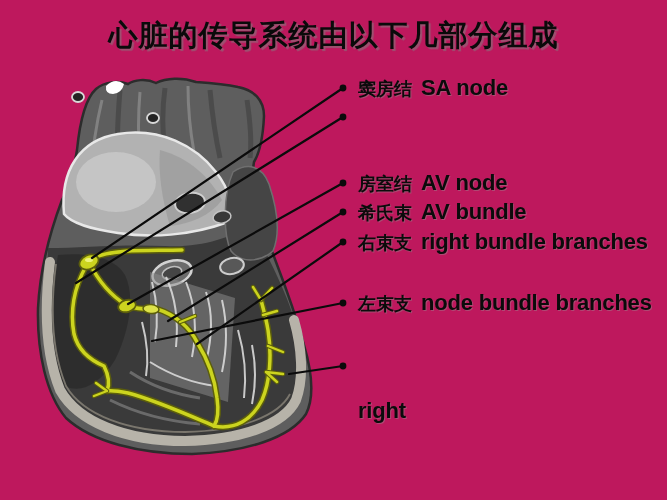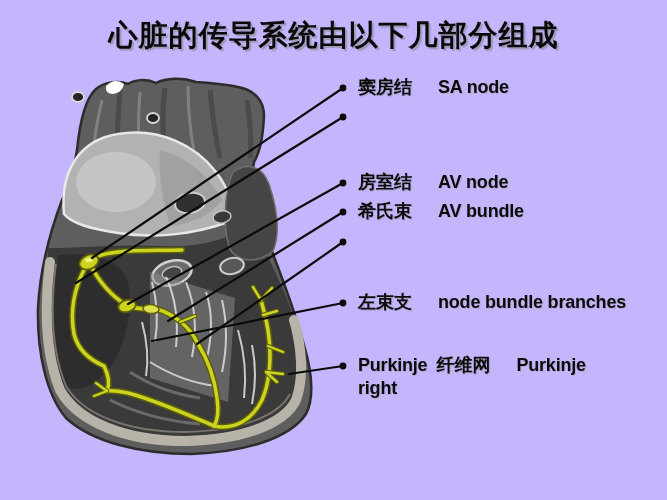--- a/index.html
+++ b/index.html
@@ -1,42 +1,43 @@
 <!DOCTYPE html>
 <html><head>
 <meta charset="utf-8">
 <style>
   html,body { margin:0; padding:0; background:#ffffff; }
   .stage {
-    position:relative; width:667px; height:500px; background:#c4b5fd;
+    position:relative; width:667px; height:500px; background:#be185d;
     overflow:hidden; font-family:"Liberation Sans", sans-serif;
   }
   .title {
     position:absolute; top:16px; left:0; width:667px;
     text-align:center;
     font-family:"Liberation Serif", serif;
     font-weight:bold; font-size:29px; letter-spacing:1px;
     color:#0a0a0a;
     text-shadow:2px 2px 1px rgba(130,130,130,0.55);
     white-space:nowrap;
   }
   .art { position:absolute; left:0; top:0; width:667px; height:500px; }
   .label {
     position:absolute; left:358px; white-space:nowrap;
     color:#0b0b0b; line-height:23px;
   }
   .label .zh {
     font-family:"Liberation Serif", serif;
-    font-weight:bold; font-size:18px; margin-right:26px;
+    font-weight:bold; font-size:18px; margin-right:9px;
     text-shadow:1px 1px 0 rgba(140,140,140,0.45);
   }
   .label .en {
     font-family:"Liberation Sans", sans-serif;
-    font-weight:bold; font-size:18px; letter-spacing:-0.2px;
+    font-weight:bold; font-size:22px; letter-spacing:-0.2px;
     text-shadow:1px 1px 0 rgba(150,150,150,0.4);
+    margin-top:45px;
   }
   .label .en.pre { margin-right:9px; }
   .lline { white-space:nowrap; }
 </style>
 </head>
 <body>
 
 <div class="stage">
 
   <div class="title">心脏的传导系统由以下几部分组成</div>
@@ -202,25 +203,25 @@
 
 
   <div class="label" style="top:200px">
     <span class="zh">希氏束</span><span class="en">AV bundle</span>
   </div>
 
   <div class="label" style="top:171px">
     <span class="zh">房室结</span><span class="en">AV node</span>
   </div>
 
+  <div class="label" style="top:230px">
+    <span class="zh">右束支</span><span class="en">right bundle branches</span>
+  </div>
 
   <div class="label" style="top:291px">
     <span class="zh">左束支</span><span class="en">node bundle branches</span>
   </div>
 
   <div class="label" style="top:354px">
-    <div class="lline">
-      <span class="en pre">Purkinje</span><span class="zh">纤维网</span><span class="en">Purkinje</span>
-    </div>
     <div class="lline en">right</div>
   </div>
 
 </div>
 
 </body></html>

